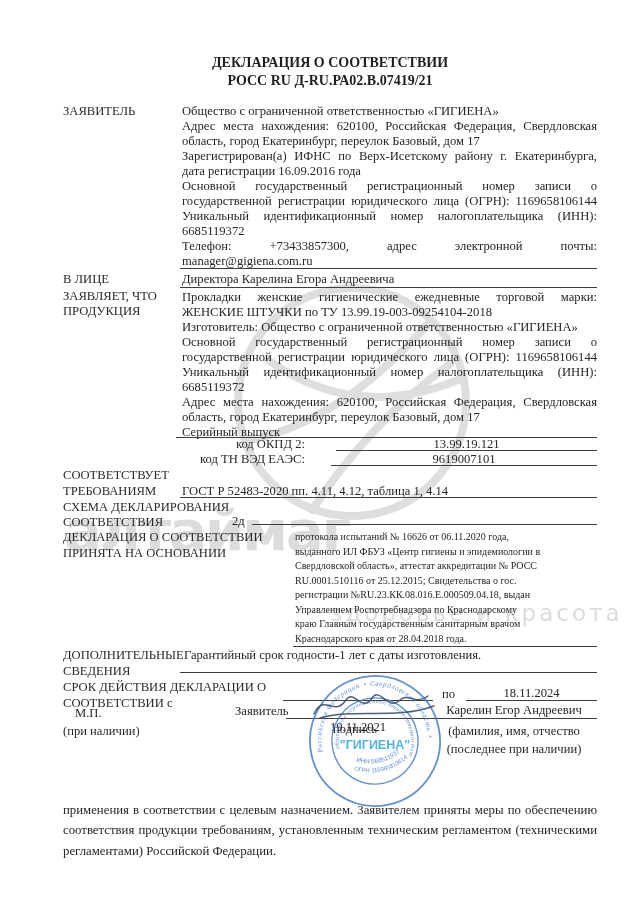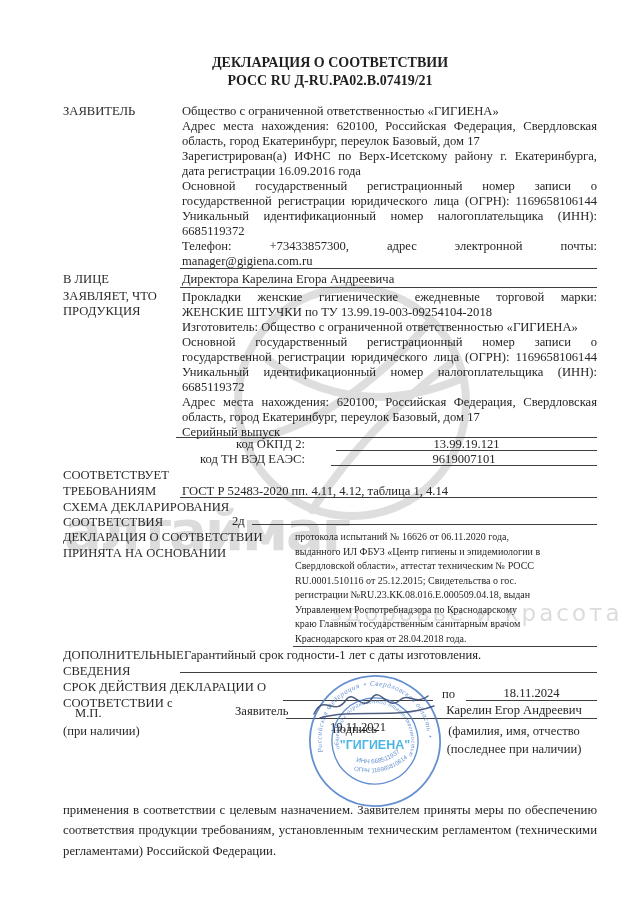--- a/index.html
+++ b/index.html
@@ -82,21 +82,21 @@
 
   <div class="abs lbl" style="left:63px;top:500px;z-index:1;">СХЕМА ДЕКЛАРИРОВАНИЯ</div>
   <div class="abs lbl" style="left:63px;top:515px;z-index:1;">СООТВЕТСТВИЯ</div>
   <div class="abs ln" style="left:232px;top:514px;z-index:1;">2д</div>
   <div class="abs hr" style="left:252px;top:524px;width:345px;z-index:1;"></div>
 
   <div class="abs lbl" style="left:63px;top:530px;z-index:1;">ДЕКЛАРАЦИЯ О СООТВЕТСТВИИ</div>
   <div class="abs lbl" style="left:63px;top:546px;z-index:1;">ПРИНЯТА НА ОСНОВАНИИ</div>
   <div class="abs basis-ln" style="left:295px;top:530px;z-index:1;">протокола испытаний № 16626 от 06.11.2020 года,</div>
   <div class="abs basis-ln" style="left:295px;top:544.5px;z-index:1;">выданного ИЛ ФБУЗ «Центр гигиены и эпидемиологии в</div>
-  <div class="abs basis-ln" style="left:295px;top:559px;z-index:1;">Свердловской области», аттестат техническим № РОСС</div>
+  <div class="abs basis-ln" style="left:295px;top:559px;z-index:1;">Свердловской область», аттестат аккредитации № РОСС</div>
   <div class="abs basis-ln" style="left:295px;top:573.5px;z-index:1;">RU.0001.510116 от 25.12.2015; Свидетельства о гос.</div>
   <div class="abs basis-ln" style="left:295px;top:588px;z-index:1;">регистрации №RU.23.КК.08.016.Е.000509.04.18, выдан</div>
   <div class="abs basis-ln" style="left:295px;top:602.5px;z-index:1;">Управлением Роспотребнадзора по Краснодарскому</div>
   <div class="abs basis-ln" style="left:295px;top:617px;z-index:1;">краю Главным государственным санитарным врачом</div>
   <div class="abs basis-ln" style="left:295px;top:631.5px;z-index:1;">Краснодарского края от 28.04.2018 года.</div>
   <div class="abs hr" style="left:293px;top:646px;width:304px;z-index:1;"></div>
 
   <div class="abs lbl" style="left:63px;top:648px;z-index:1;">ДОПОЛНИТЕЛЬНЫЕ</div>
   <div class="abs lbl" style="left:63px;top:664px;z-index:1;">СВЕДЕНИЯ</div>
   <div class="abs ln" style="left:184px;top:648px;z-index:1;">Гарантийный срок годности-1 лет с даты изготовления.</div>

